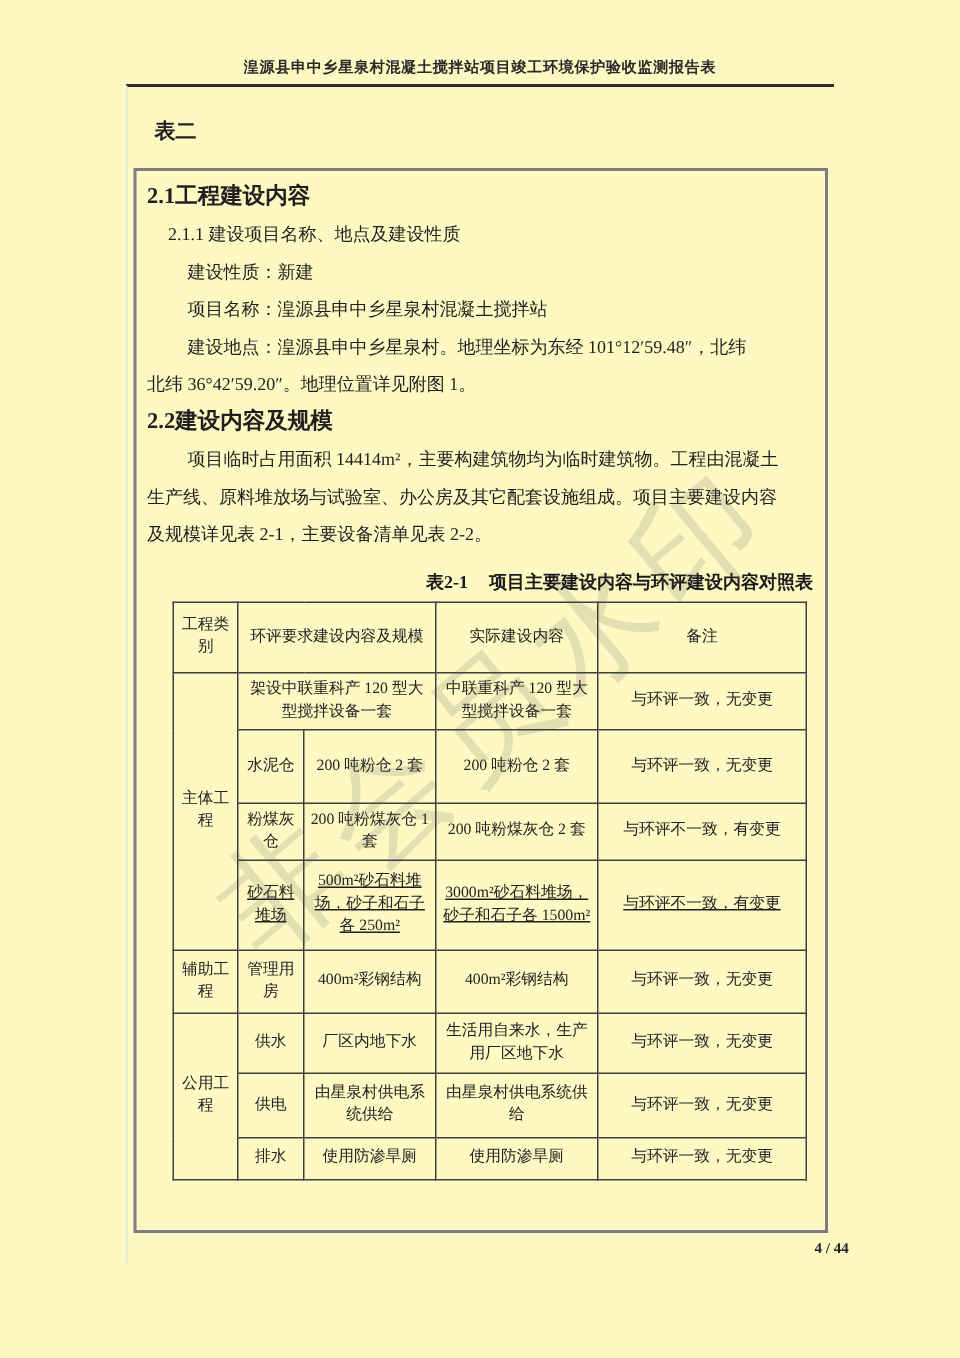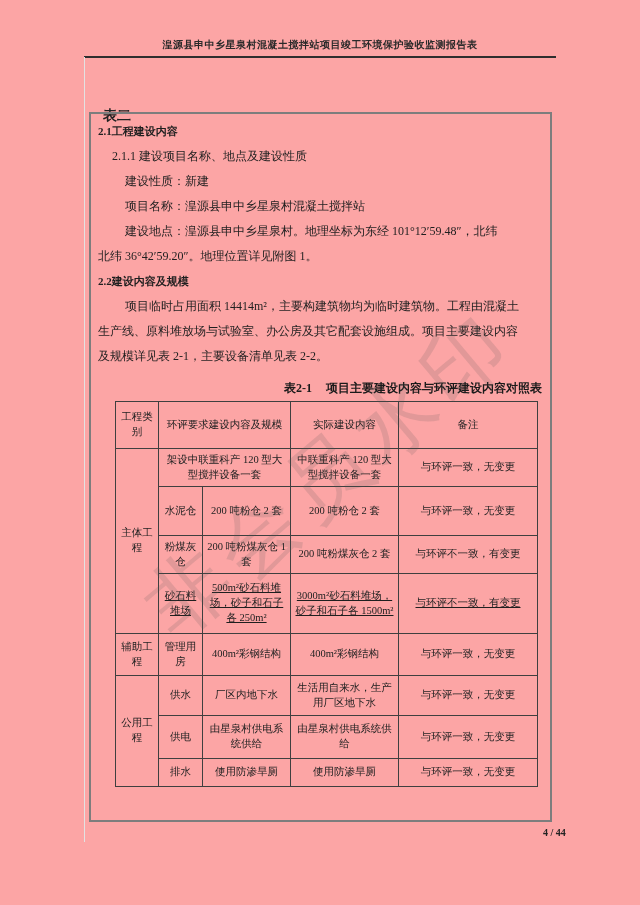--- a/index.html
+++ b/index.html
@@ -1,34 +1,34 @@
 <!DOCTYPE html>
 <html><head>
 <meta charset="utf-8">
 <style>
   html,body{margin:0;padding:0;background:#ffffff;}
   .page{
-    position:relative;width:640px;height:905px;background:#fca5a5;
+    position:relative;width:640px;height:905px;background:#fef9c3;
     font-family:"Liberation Serif","DejaVu Serif",serif;color:#1f1f1f;
     overflow:hidden;
   }
   .doc-header{
     position:absolute;top:38px;left:0;width:640px;text-align:center;
     font-size:10px;font-weight:bold;color:#2a2a2a;letter-spacing:0.5px;
   }
   .header-rule{position:absolute;top:56px;left:84px;width:472px;height:2px;background:#2e2e2e;}
   .scan-edge{position:absolute;top:57px;left:84px;width:1px;height:785px;background:#e2e2e2;}
-  .sheet-label{position:absolute;top:79px;left:103px;font-size:14px;font-weight:bold;color:#222;margin-top:28px;}
+  .sheet-label{position:absolute;top:79px;left:103px;font-size:14px;font-weight:bold;color:#222;}
   .outer-box{
     position:absolute;top:112px;left:89px;width:463px;height:710px;
     border:2px solid #7d7d7d;box-sizing:border-box;background:transparent;z-index:1;
   }
   .box-content{padding:5px 8px 0 7px;}
   .line{font-size:12px;line-height:25px;white-space:nowrap;color:#1f1f1f;}
-  .h-bold{font-weight:bold;font-size:11px;}
+  .h-bold{font-weight:bold;font-size:15px;}
   .ind1{padding-left:14px;}
   .ind2{padding-left:27px;}
   .tbl-caption{
     margin-top:10px;text-align:right;font-weight:bold;font-size:12px;color:#1a1a1a;
     line-height:18px;
   }
   .tbl-caption .cap-label{margin-right:14px;}
   table.cmp{
     border-collapse:collapse;table-layout:fixed;
     margin-left:17px;margin-top:4px;width:422px;

